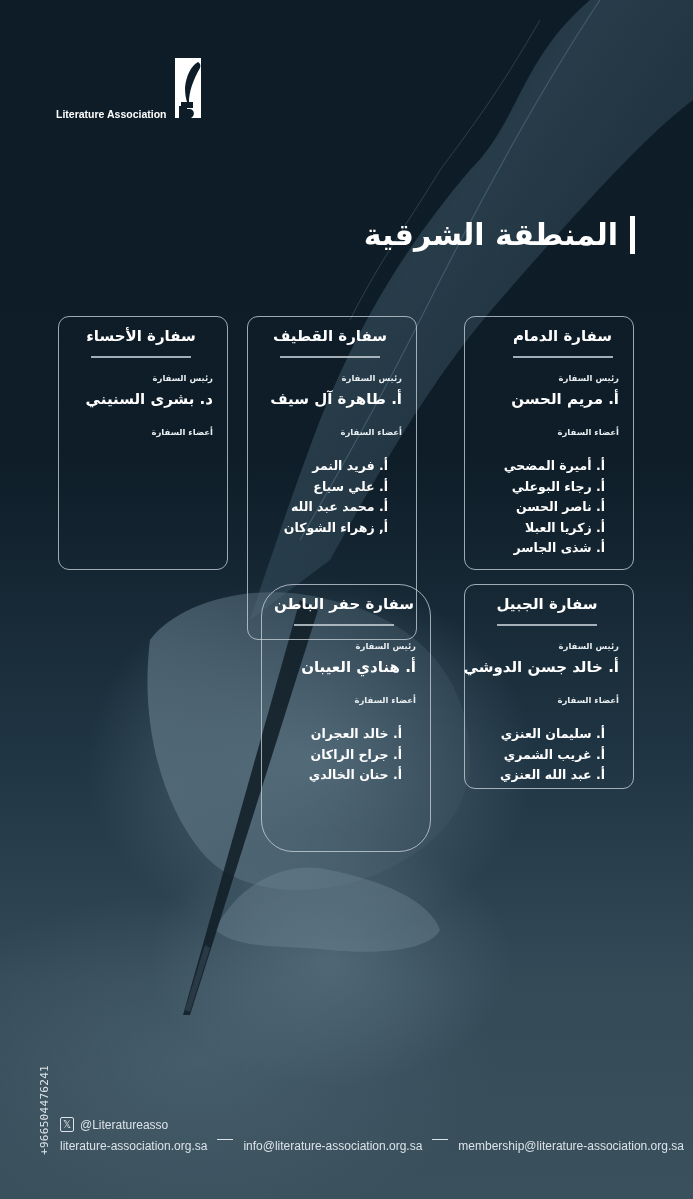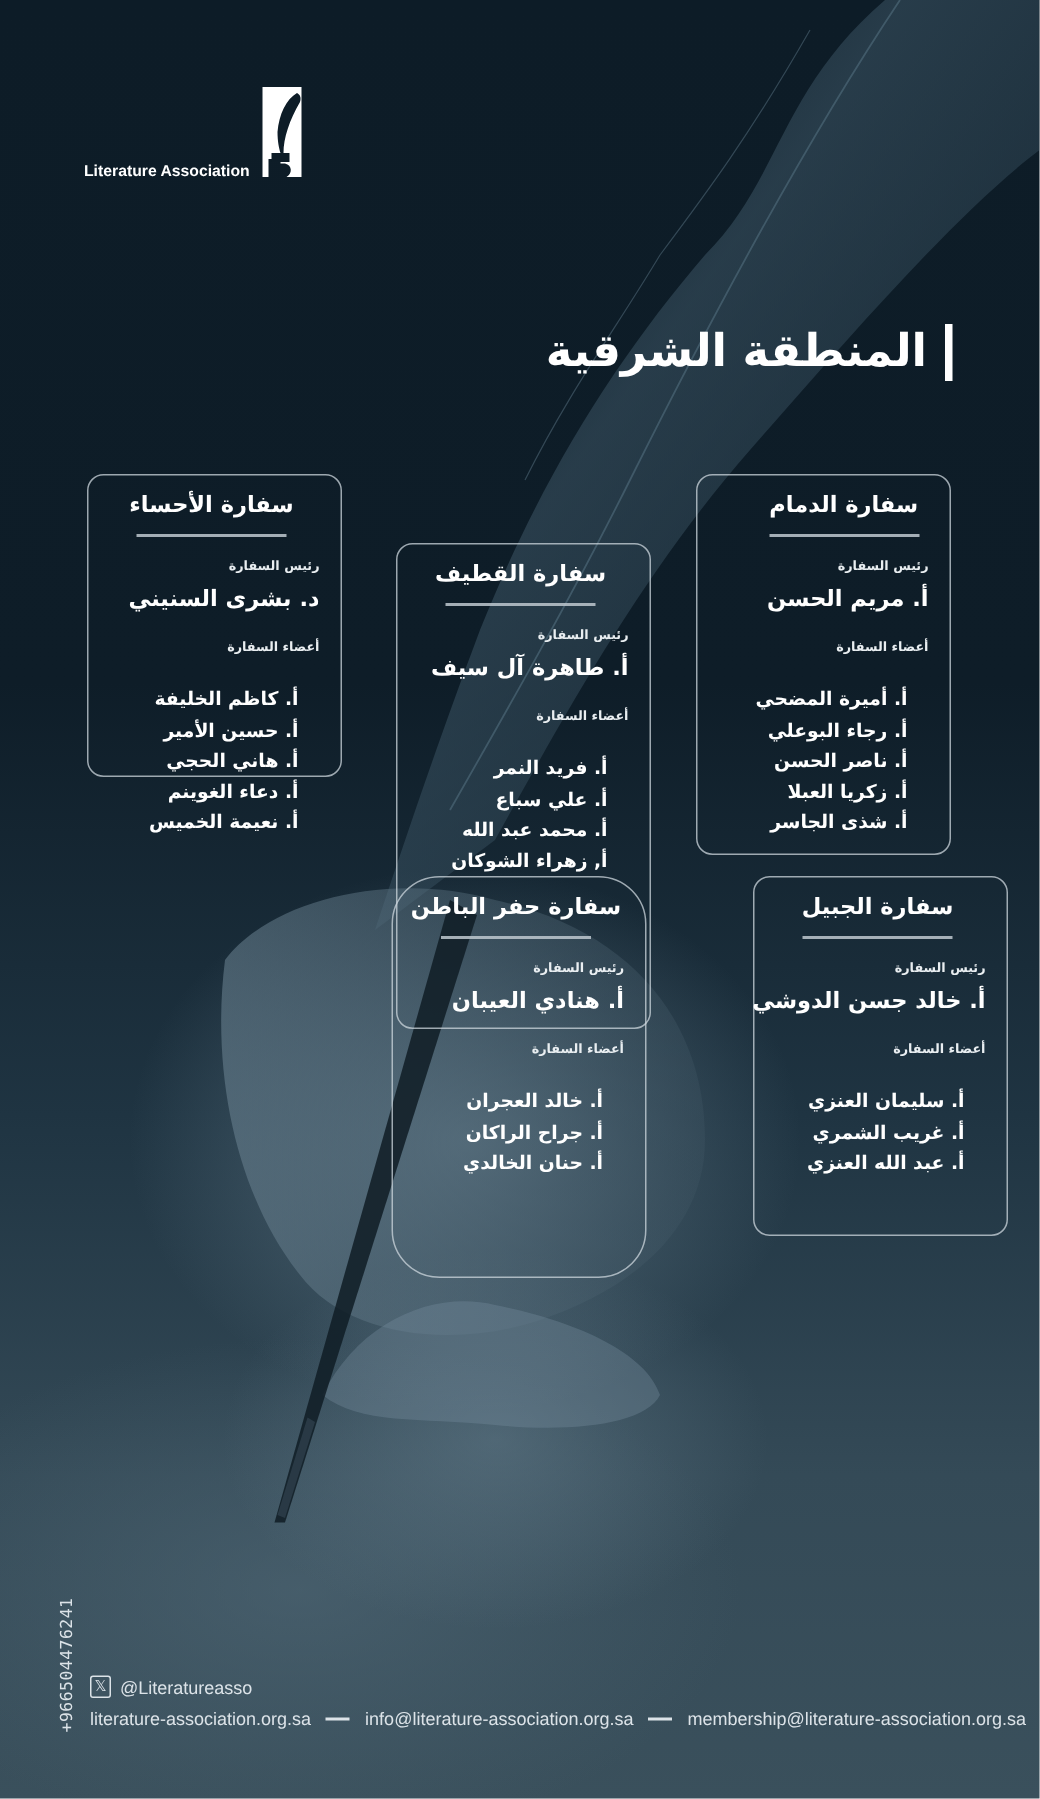--- a/index.html
+++ b/index.html
@@ -40,21 +40,21 @@
   .card-divider { width: 100px; height: 2px; background: rgba(190,200,207,0.85); margin: 9px auto 14px; }
   .label { font-size: 8.5px; font-weight: bold; line-height: 12px; color: #e9eef1; white-space: nowrap; }
   .head-name { font-size: 15px; font-weight: bold; line-height: 18px; margin: 6px 0 18px; white-space: nowrap; }
   .members { list-style: none; margin-top: 18px; padding-right: 14px; }
   .members li { font-size: 12.5px; font-weight: bold; line-height: 20.5px; white-space: nowrap; }
 
   
   .phone { position: absolute; left: 38px; top: 1155px; transform-origin: 0 0; transform: rotate(-90deg); font-family: "DejaVu Sans Mono", monospace; font-size: 11px; letter-spacing: 0.3px; color: #dce3e8; white-space: nowrap; }
   .social { position: absolute; left: 60px; top: 1117px; display: flex; align-items: center; gap: 6px; font-family: "Liberation Sans", sans-serif; font-size: 12px; color: #dce3e8; }
   .x-icon { width: 14px; height: 15px; border: 1.2px solid #dce3e8; border-radius: 2px; font-size: 10px; line-height: 13px; text-align: center; font-family: "DejaVu Sans", sans-serif; }
-  .links { position: absolute; left: 60px; top: 1139px; display: flex; align-items: center; gap: 10px; font-family: "Liberation Sans", sans-serif; font-size: 12px; color: #dce3e8; white-space: nowrap; }
+  .links { position: absolute; left: 60px; top: 1139px; display: flex; gap: 10px; font-family: "Liberation Sans", sans-serif; font-size: 12px; color: #dce3e8; white-space: nowrap; }
   .links .dash { width: 16px; height: 1.2px; background: #dce3e8; }
 </style>
 </head>
 <body>
 
 <svg class="bg-layer" width="693" height="1199" viewBox="0 0 693 1199">
   <defs>
     <linearGradient id="fth" x1="0" y1="0" x2="1" y2="1">
       <stop offset="0" stop-color="#2a4150" stop-opacity="0.0"></stop>
       <stop offset="0.4" stop-color="#3d5666" stop-opacity="0.55"></stop>
@@ -96,50 +96,43 @@
   <div class="label">أعضاء السفارة</div>
   <ul class="members">
     <li>أ. أميرة المضحي</li>
     <li>أ. رجاء البوعلي</li>
     <li>أ. ناصر الحسن</li>
     <li>أ. زكريا العبلا</li>
     <li>أ. شذى الجاسر</li>
   </ul>
 </div>
 
-<div class="card" style="left:264px; top:316px; height:324px;margin-top:46px;">
+<div class="card" style="left:247px; top:316px; height:324px;">
   <div class="card-title">سفارة القطيف</div>
   <div class="card-divider"></div>
   <div class="label">رئيس السفارة</div>
   <div class="head-name">أ. طاهرة آل سيف</div>
   <div class="label">أعضاء السفارة</div>
   <ul class="members">
     <li>أ. فريد النمر</li>
     <li>أ. علي سباع</li>
     <li>أ. محمد عبد الله</li>
     <li>أ, زهراء  الشوكان</li>
   </ul>
 </div>
 
-<div class="card" style="left:58px; top:316px; height:202px;">
+<div class="card" style="left:58px; top:316px; height:254px;">
   <div class="card-title">سفارة الأحساء</div>
   <div class="card-divider"></div>
   <div class="label">رئيس السفارة</div>
   <div class="head-name">د. بشرى السنيني</div>
   <div class="label">أعضاء السفارة</div>
-  <ul class="members">
-    <li>أ. كاظم  الخليفة</li>
-    <li>أ. حسين الأمير</li>
-    <li>أ. هاني  الحجي</li>
-    <li>أ. دعاء الغوينم</li>
-    <li>أ. نعيمة الخميس</li>
-  </ul>
 </div>
 
-<div class="card" style="left:464px; top:584px; height:240px;margin-left:38px;">
+<div class="card" style="left:464px; top:584px; height:205px;">
   <div class="card-title">سفارة الجبيل</div>
   <div class="card-divider"></div>
   <div class="label">رئيس السفارة</div>
   <div class="head-name">أ. خالد جسن الدوشي</div>
   <div class="label">أعضاء السفارة</div>
   <ul class="members">
     <li>أ. سليمان العنزي</li>
     <li>أ. غريب  الشمري</li>
     <li>أ. عبد الله العنزي</li>
   </ul>

